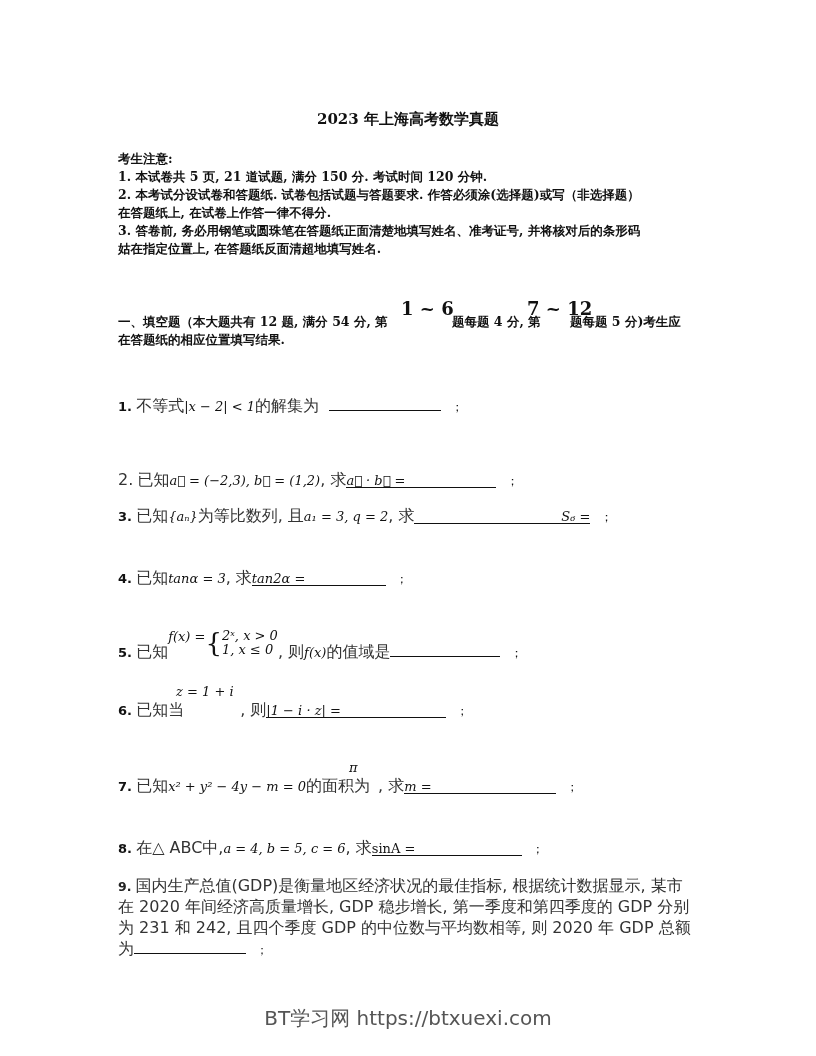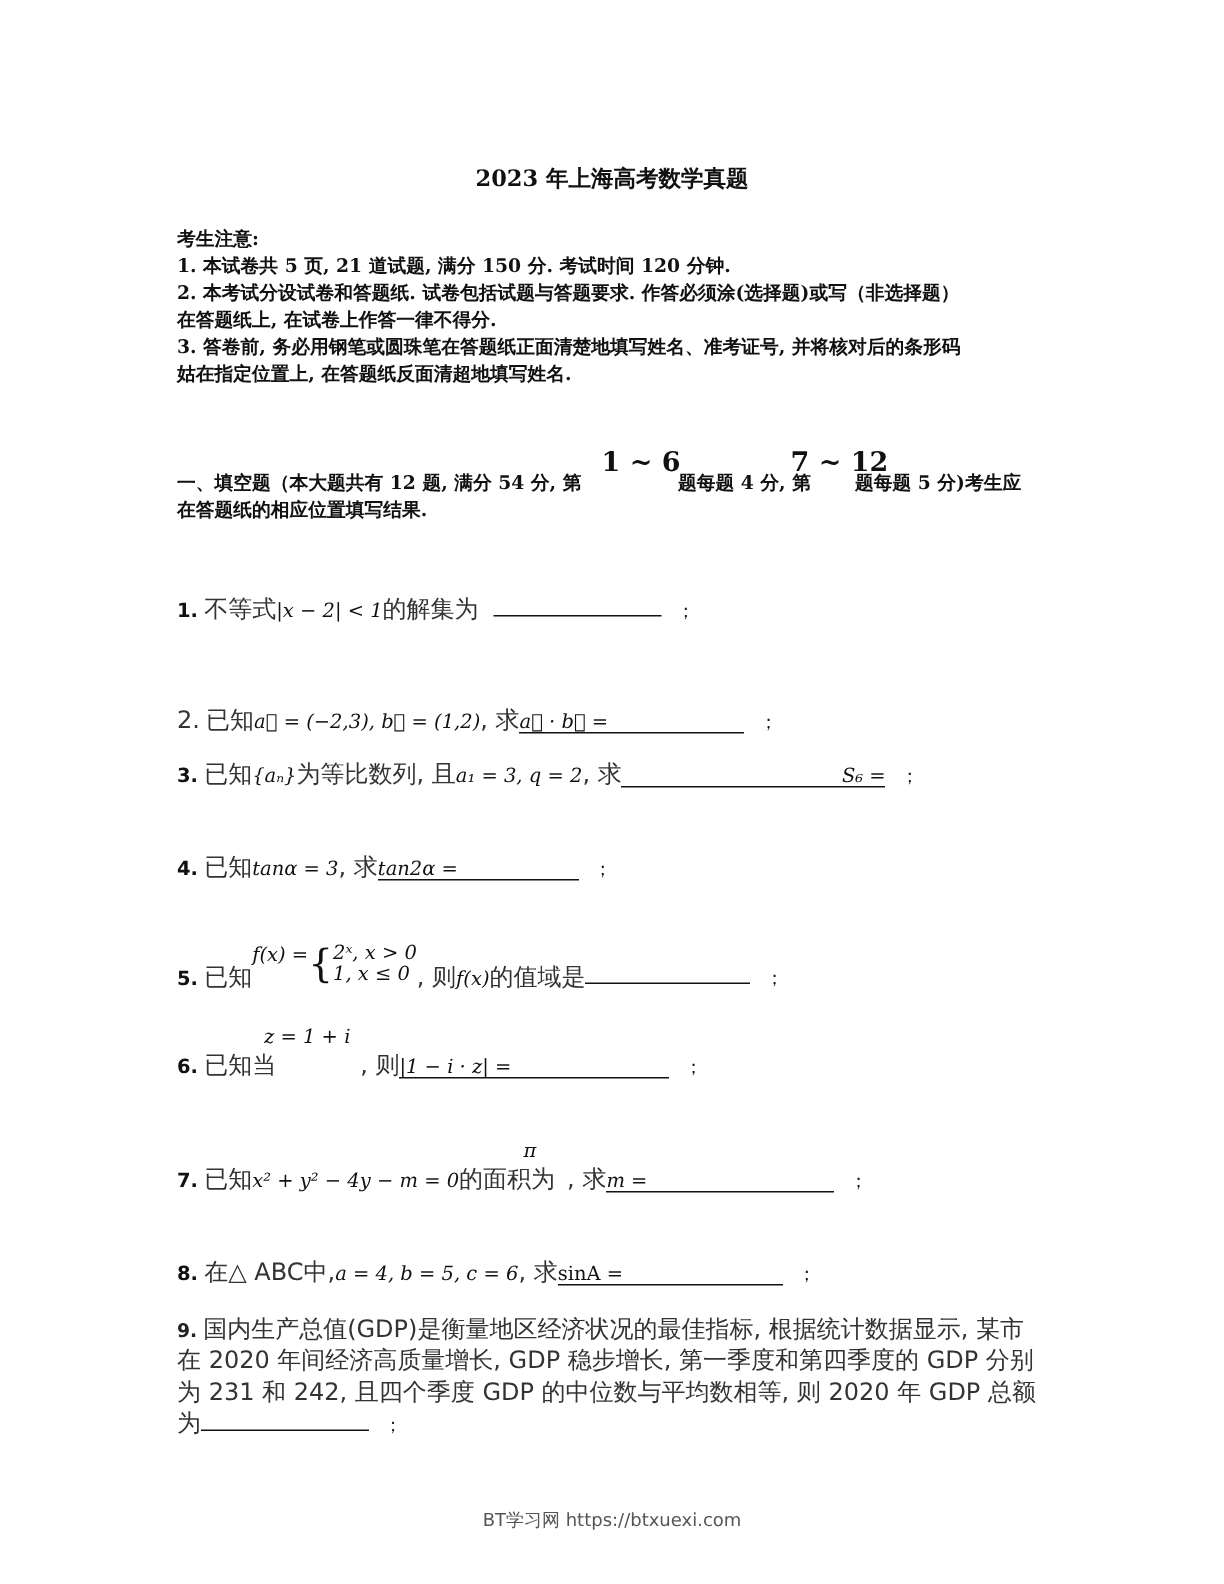--- a/index.html
+++ b/index.html
@@ -11,21 +11,21 @@
     .sec { left: 118px; font-size: 12.5px; font-weight: bold; }
     .sup { font-size: 18px; font-weight: bold; font-family: "DejaVu Serif", serif; }
     .q { left: 118px; font-size: 13px; }
     .qn { font-weight: bold; font-family: "DejaVu Sans", sans-serif; }
     .cn { font-family: "DejaVu Sans", sans-serif; font-size: 16px; color: #333; }
     .m { font-family: "DejaVu Serif", serif; font-style: italic; }
     .mr { font-family: "DejaVu Serif", serif; }
     .blank { display: inline-block; border-bottom: 1px solid #111; height: 14px; vertical-align: baseline; }
     .semi { margin-left: 10px; font-size: 12px; }
     .q9 { left: 118px; width: 580px; font-size: 12.5px; line-height: 20px; white-space: normal; color: #222; }
-    .footer { left: 0; width: 816px; top: 1005px; text-align: center; font-family: "DejaVu Sans", sans-serif; font-size: 12px; color: #555; }
+    .footer { left: 0; width: 816px; top: 1005px; text-align: center; font-family: "DejaVu Sans", sans-serif; font-size: 20px; color: #555; }
     .piece { display:inline-block; vertical-align: middle; line-height: 14px; font-size: 13px; }
     .brace { font-size: 26px; vertical-align: middle; font-family: "DejaVu Serif", serif; }
   </style>
 </head>
 <body>
 
 <div class="abs title">2023 年上海高考数学真题</div>
 
 <div class="abs notice" style="top:150px;">考生注意:</div>
 <div class="abs notice" style="top:168px;">1. 本试卷共 5 页, 21 道试题, 满分 150 分. 考试时间 120 分钟.</div>

